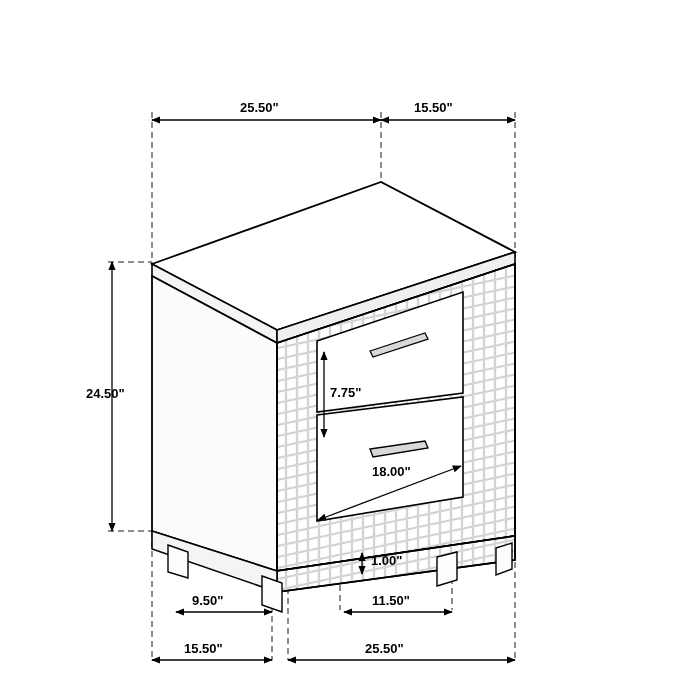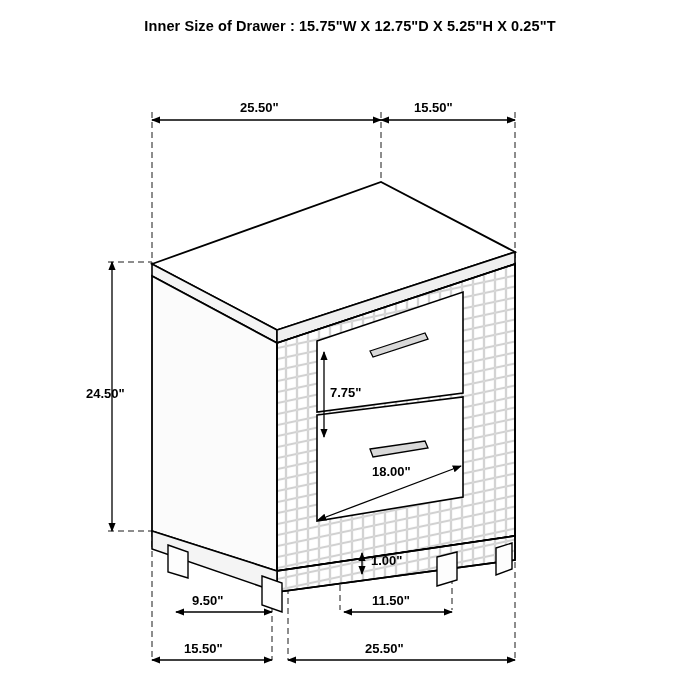--- a/index.html
+++ b/index.html
@@ -41,21 +41,20 @@
     font-weight: bold;
     white-space: nowrap;
     color: #000;
   }
 </style>
 </head>
 <body>
 
 <div id="stage">
 
-  <div id="title">Inner Size of Drawer : 15.75"W X 12.75"D X 5.25"H X 0.25"T</div>
 
   <svg id="drawing" width="700" height="700" viewBox="0 0 700 700">
     <defs>
       <pattern id="grid" width="11" height="11" patternUnits="userSpaceOnUse">
         <rect width="11" height="11" fill="#ffffff"></rect>
         <rect x="0.6" y="0.6" width="9.8" height="9.8" fill="none" stroke="#c9c9c9" stroke-width="0.9"></rect>
       </pattern>
       <pattern id="gridskew" width="11" height="11" patternUnits="userSpaceOnUse" patternTransform="skewY(-12)">
         <rect width="11" height="11" fill="#ffffff"></rect>
         <rect x="0.6" y="0.6" width="9.8" height="9.8" fill="none" stroke="#c9c9c9" stroke-width="0.9"></rect>

